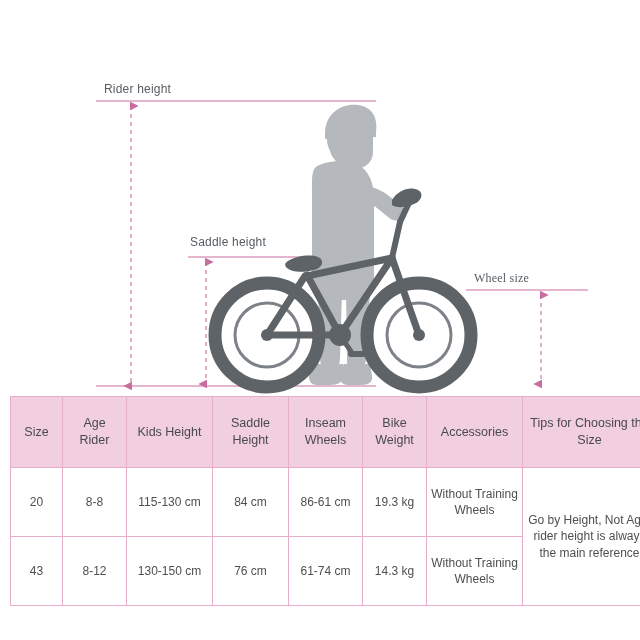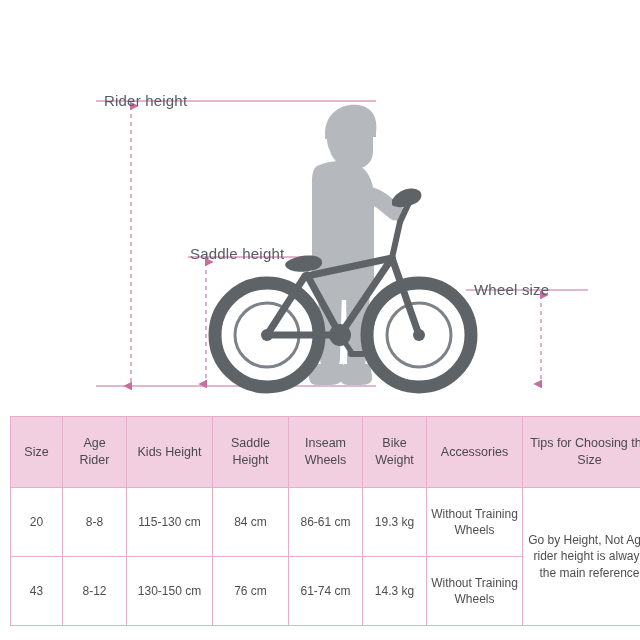--- a/index.html
+++ b/index.html
@@ -28,37 +28,35 @@
     top: 0;
     width: 640px;
     height: 396px;
   }
   .illustration svg {
     display: block;
   }
 
   .dim-label {
     position: absolute;
-    font-size: 15px;
+    font-size: 12px;
     color: #555c63;
     white-space: nowrap;
     letter-spacing: 0.2px;
-    margin-top: 10px;
   }
   #label-rider { left: 104px; top: 82px; }
   #label-saddle { left: 190px; top: 235px; }
-  #label-wheel { left: 474px; top: 271px; }
+  #label-wheel { left: 474px; top: 271px; font-family: Liberation Serif, serif; }
 
   
   .table-wrap {
     position: absolute;
     left: 10px;
     top: 396px;
     width: 620px;
-    margin-top: 20px;
   }
   table.size-table {
     border-collapse: collapse;
     width: 620px;
     table-layout: fixed;
   }
   table.size-table th,
   table.size-table td {
     border: 1px solid #e6aecb;
     text-align: center;

